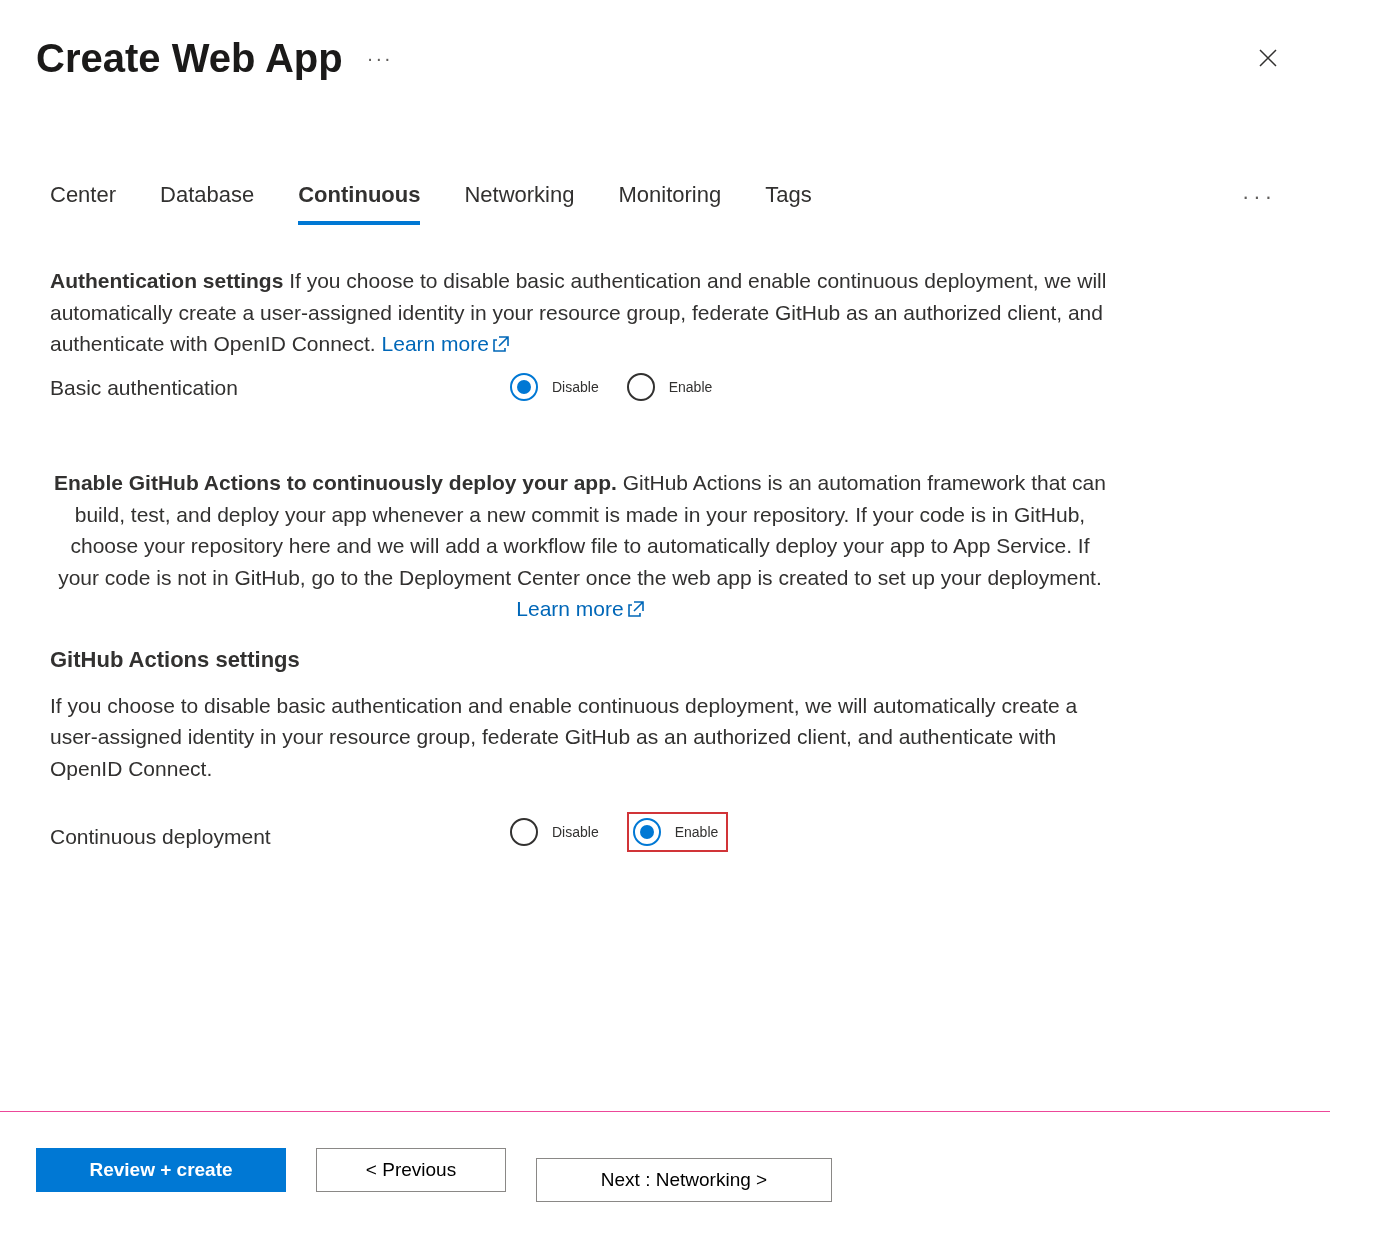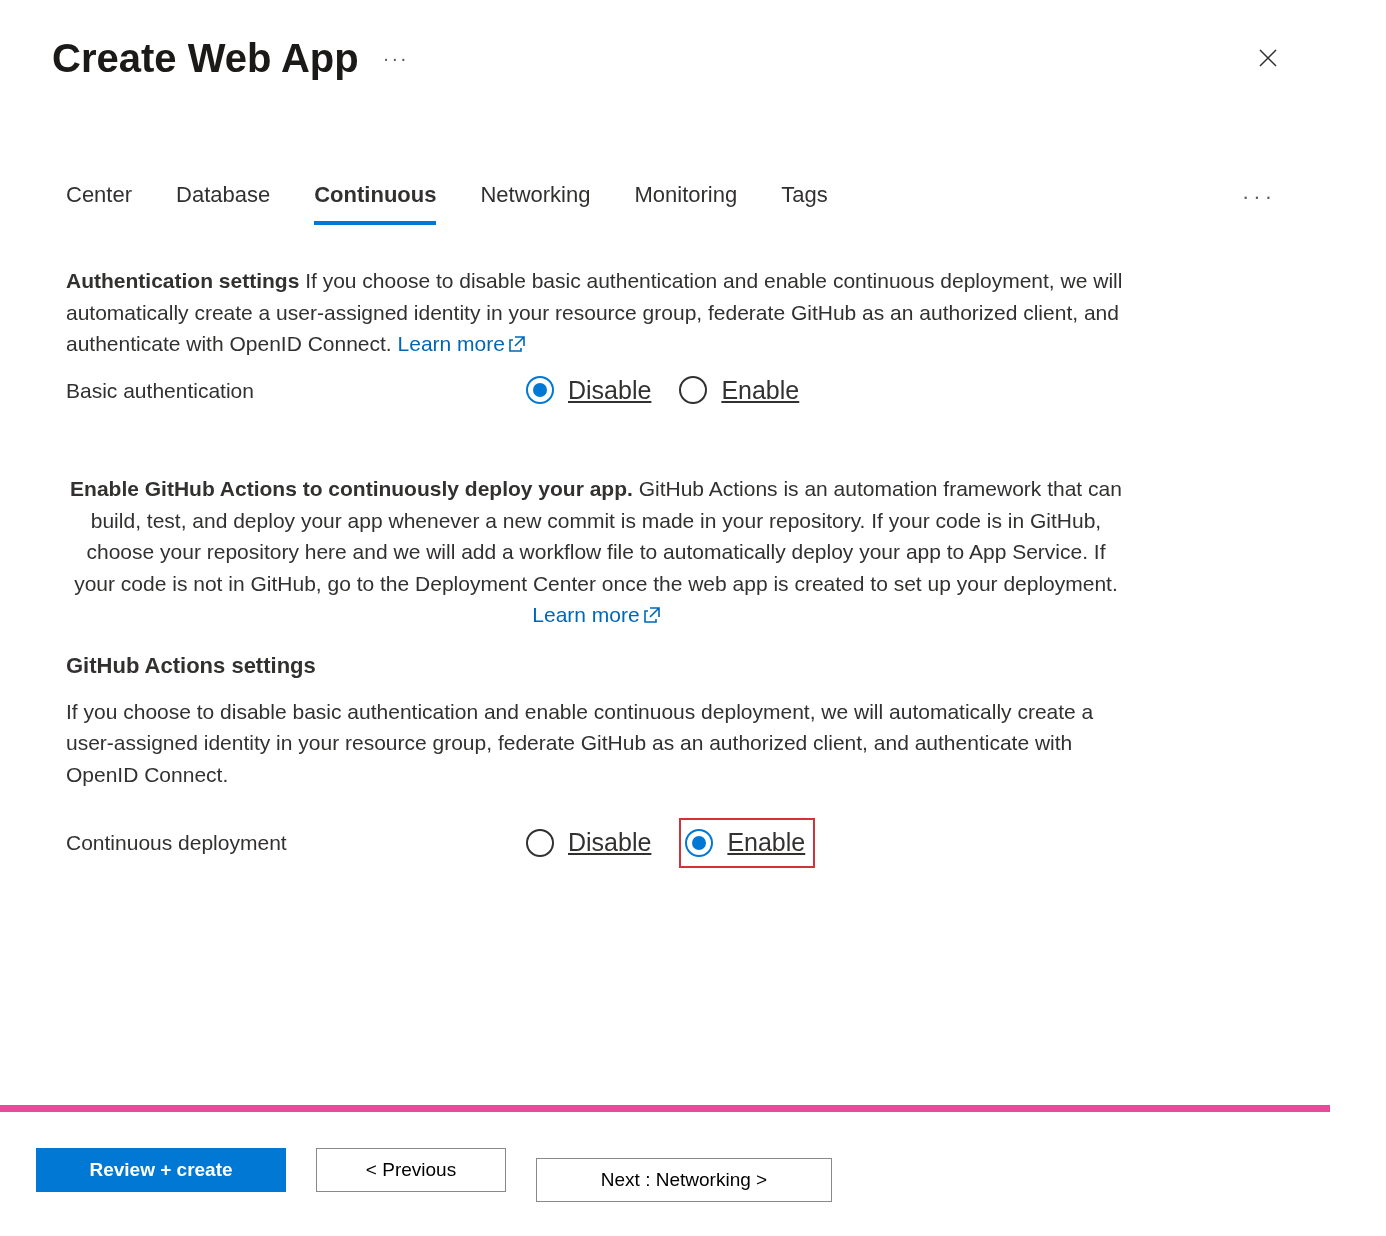--- a/index.html
+++ b/index.html
@@ -3,21 +3,21 @@
   <meta charset="utf-8">
   <style>
     * { margin: 0; padding: 0; box-sizing: border-box; }
     body {
       font-family: "Segoe UI", -apple-system, BlinkMacSystemFont, sans-serif;
       background: #fff;
       color: #323130;
       font-size: 18px;
       line-height: 1.5;
     }
-    .page { width: 1330px; min-height: 1236px; position: relative; padding-left: 16px; }
+    .page { width: 1330px; min-height: 1236px; position: relative; }
     .header {
       display: flex;
       align-items: center;
       padding: 28px 36px 0 36px;
     }
     .header h1 {
       font-size: 40px;
       font-weight: 600;
       color: #1b1a19;
       margin-right: 24px;
@@ -87,22 +87,21 @@
       color: #323130;
       width: 460px;
       flex: 0 0 460px;
     }
     .radio-group { display: flex; align-items: center; gap: 28px; }
     .radio {
       display: flex;
       align-items: center;
       gap: 14px;
       cursor: pointer;
-      font-size: 25px;
-      text-decoration: underline;
+      font-size: 14px;
     }
     .radio-circle {
       width: 28px; height: 28px;
       border: 2px solid #323130;
       border-radius: 50%;
       display: flex; align-items: center; justify-content: center;
       flex: 0 0 28px;
     }
     .radio.selected .radio-circle { border-color: #0078d4; }
     .radio.selected .radio-dot {
@@ -120,21 +119,21 @@
     .section-heading {
       font-size: 22px;
       font-weight: 600;
       margin-top: 18px;
       margin-bottom: 14px;
     }
     .section-gap { margin-top: 64px; text-align: center; }
     .footer {
       position: absolute;
       bottom: 0; left: 0; right: 0;
-      border-top: 7px solid #ec4899;
+      border-top: 1px solid #ec4899;
       padding: 36px 36px 34px 36px;
       display: flex;
       gap: 30px;
     }
     .btn {
       height: 44px;
       padding: 0 22px;
       font-size: 19px;
       border: 1px solid #8a8886;
       background: #fff;
@@ -204,21 +203,21 @@
     <p class="para section-gap">
       <strong>Enable GitHub Actions to continuously deploy your app.</strong><span> GitHub Actions is an automation framework that can build, test, and deploy your app whenever a new commit is made in your repository. If your code is in GitHub, choose your repository here and we will add a workflow file to automatically deploy your app to App Service. If your code is not in GitHub, go to the Deployment Center once the web app is created to set up your deployment. </span><span class="link"><span>Learn more</span><svg class="ext-icon" viewBox="0 0 16 16">
             <path d="M4 4 H1 V15 H12 V12 M6 1 H15 V10 M15 1 L6 10" stroke="#0067b8" stroke-width="1.6" fill="none"></path>
           </svg></span>
     </p>
 
     <h3 class="section-heading">GitHub Actions settings</h3>
 
     <p class="para">If you choose to disable basic authentication and enable continuous deployment, we will automatically create a user-assigned identity in your resource group, federate GitHub as an authorized client, and authenticate with OpenID Connect.</p>
 
-    <div class="field-row" style="margin-top:28px;">
+    <div class="field-row" style="margin-top:28px;align-items:flex-end;">
       <div class="field-label">Continuous deployment</div>
       <div class="radio-group">
         <label class="radio">
           <span class="radio-circle">
               <span class="radio-dot"></span>
             </span>
           <span>Disable</span>
         </label>
         <span class="highlight-box">
           <label class="radio selected" style="gap:14px;">

